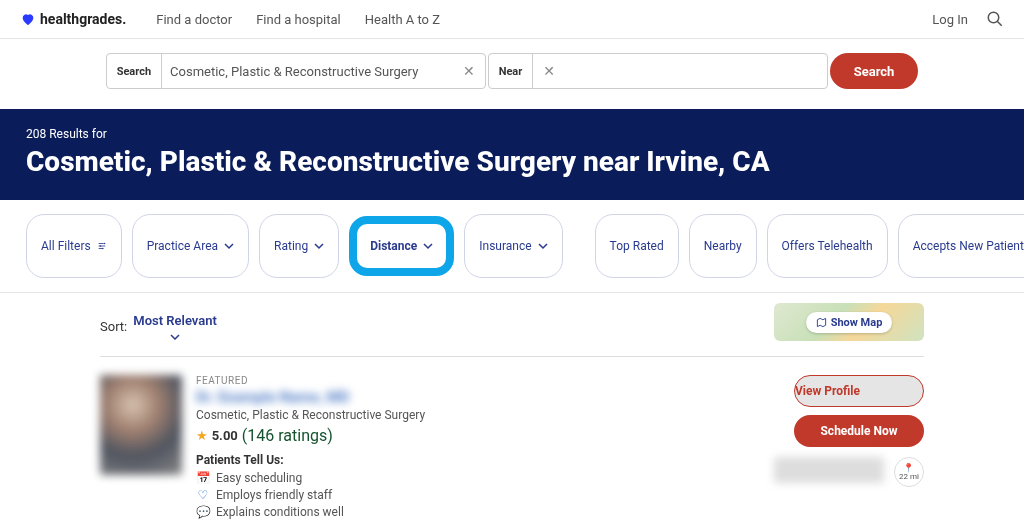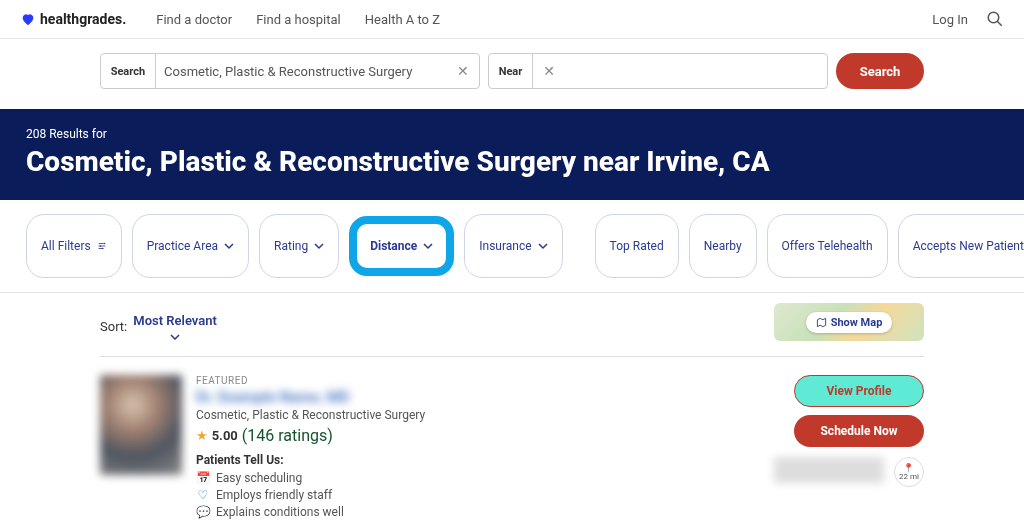--- a/index.html
+++ b/index.html
@@ -9,21 +9,21 @@
 .header { display: flex; align-items: center; padding: 10px 20px; border-bottom: 1px solid #e5e5e5; }
 .logo { display: flex; align-items: center; font-weight: 700; color: #222; font-size: 14px; margin-right: 30px; }
 .logo svg { margin-right: 4px; }
 .nav-links { display: flex; gap: 24px; }
 .nav-link { font-size: 13px; color: #555; cursor: pointer; }
 .header-right { margin-left: auto; display: flex; align-items: center; gap: 18px; }
 .login { font-size: 13px; color: #555; cursor: pointer; }
 .search-glass { cursor: pointer; }
 
 
-.search-row { display: flex; align-items: center; justify-content: center; gap: 8px; padding: 14px 18px 20px; }
+.search-row { display: flex; align-items: center; justify-content: center; gap: 2px; padding: 14px 18px 20px; }
 .search-box { display: flex; align-items: center; border: 1px solid #ccc; border-radius: 4px; height: 36px; background: #fff; }
 .search-label { font-size: 11px; font-weight: 700; padding: 0 10px; border-right: 1px solid #ccc; height: 100%; display: flex; align-items: center; color: #333; }
 .search-input { border: none; outline: none; font-size: 13px; padding: 0 8px; flex: 1; color: #555; }
 .search-box.wide1 { width: 380px; }
 .search-box.wide2 { width: 340px; }
 .clear-x { padding: 0 10px; color: #888; cursor: pointer; font-size: 14px; }
 .search-btn { background: #c0392b; color: #fff; border: none; border-radius: 18px; height: 36px; padding: 0 24px; font-size: 13px; font-weight: 700; cursor: pointer; }
 
 
 .hero { background: #0a1d5a; color: #fff; padding: 18px 26px 22px; }
@@ -55,21 +55,21 @@
 .doc-name { color: #4a78c4; font-weight: 700; font-size: 15px; filter: blur(4px); margin-bottom: 2px; display: inline-block; }
 .specialty { color: #555; margin-bottom: 4px; }
 .rating-row { display: flex; align-items: center; gap: 4px; margin-bottom: 8px; }
 .star { color: #f5a623; font-size: 13px; }
 .rating-val { color: #333; font-weight: 700; font-size: 13px; }
 .rating-count { color: #14532d; font-size: 16px; text-align: right; }
 .tellus { font-weight: 700; color: #333; margin-bottom: 4px; }
 .bullet { display: flex; align-items: center; gap: 6px; color: #555; margin-bottom: 3px; }
 .bullet .ico { color: #2a6fc9; width: 14px; text-align: center; }
 .card-actions { position: absolute; right: 100px; top: 18px; display: flex; flex-direction: column; gap: 8px; align-items: flex-end; }
-.btn-outline { border: 1.5px solid #c0392b; color: #c0392b; background: #5eead4; border-radius: 20px; padding: 8px 0; width: 130px; text-align: center; font-size: 12px; font-weight: 700; cursor: pointer; }
+.btn-outline { border: 1.5px solid #c0392b; color: #c0392b; background: #e5e5e5; border-radius: 20px; padding: 8px 0; width: 130px; text-align: left; font-size: 12px; font-weight: 700; cursor: pointer; }
 .btn-solid { background: #c0392b; color: #fff; border: none; border-radius: 20px; padding: 9px 0; width: 130px; text-align: center; font-size: 12px; font-weight: 700; cursor: pointer; }
 .addr-blur { position: absolute; right: 140px; top: 100px; width: 110px; height: 26px; background: #ddd; filter: blur(4px); border-radius: 3px; }
 .dist-badge { position: absolute; right: 100px; top: 100px; width: 30px; height: 30px; border: 1px solid #ddd; border-radius: 50%; display: flex; flex-direction: column; align-items: center; justify-content: center; font-size: 8px; color: #555; }
 .dist-badge .pin { color: #c0392b; font-size: 9px; line-height: 8px; }
 .staff-blur { margin: 6px 100px 10px; height: 18px; width: 260px; background: linear-gradient(90deg, #aaa 0%, #9bb4da 60%, #9bb4da 100%); filter: blur(4px); border-radius: 3px; }
 .card-sep { height: 2px; background: #2a6fc9; margin: 0 100px; opacity: 0.6; }
 </style>
 </head>
 <body>
 

